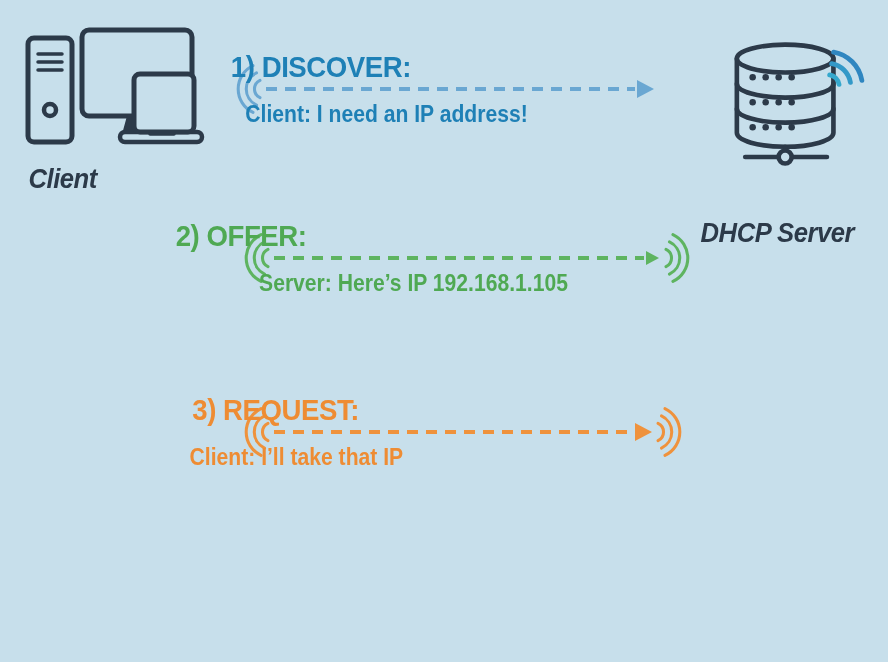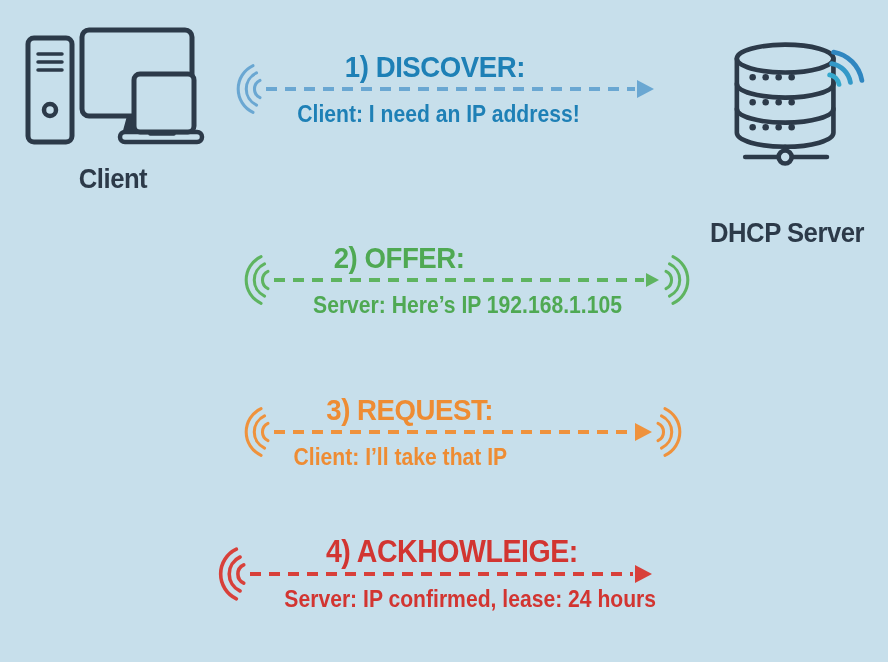--- a/index.html
+++ b/index.html
@@ -3,34 +3,34 @@
 <meta charset="utf-8">
 <style>
   html,body{margin:0;padding:0;}
   .canvas{
     position:relative;width:888px;height:662px;overflow:hidden;
     background:var(--bg,#c7dfeb);
     font-family:"Liberation Sans",sans-serif;font-weight:bold;
   }
   svg{display:block;overflow:visible;}
   
-  .endpoint{position:absolute;text-align:center;}
+  .endpoint{position:absolute;font-style:italic;}
   .endpoint-client{left:24px;top:30px;width:178px;}
   .endpoint-server{left:696px;top:4px;width:182px;}
   .endpoint-label{
     margin-top:10px;font-size:27px;color:var(--ink,#2c3a49);
     letter-spacing:-0.5px;transform:scaleX(.95);
   }
   .server-art{position:relative;height:168px;}
   .wifi{position:absolute;top:2px;right:6px;}
   .cylinder{margin:36px auto 0;}
   
-  .step{position:absolute;display:flex;flex-direction:column;align-items:center;}
+  .step{position:absolute;display:flex;flex-direction:column;align-items:flex-start;}
   .step1{left:230px;top:50px;width:424px;}
-  .step2{left:238px;top:219px;width:458px;margin-top:22px;}
+  .step2{left:238px;top:219px;width:458px;}
   .step3{left:238px;top:381px;width:450px;margin-top:12px;}
   .step4{left:212px;top:535px;width:440px;}
   .heading{
     font-size:30px;line-height:34px;color:var(--text);
     letter-spacing:-0.5px;white-space:nowrap;
   }
   .step4 .heading{font-size:31px;}
   .step1 .heading{transform:translateX(-7px) scaleX(.92);}
   .step2 .heading{transform:translateX(-68px) scaleX(.92);}
   .step3 .heading{transform:translateX(-53px) scaleX(.92);}
@@ -186,32 +186,14 @@
         <g fill="none" stroke-width="4.5" stroke-linecap="round">
           <path d="M44.1 50.7 A14 14 0 0 1 44.1 25.3"></path>
           <path d="M39 61.6 A26 26 0 0 1 39 14.4"></path>
           <path d="M33.9 72.4 A38 38 0 0 1 33.9 3.6"></path>
         </g>
       </svg>
     </div>
     <div class="message">Client: I’ll take that IP</div>
   </section>
 
-  <section class="step step4" style="--text: #d23531; --arrow: #d8403a;">
-    <div class="heading">4) ACKHOWLEIGE:</div>
-    <div class="arrow-row">
-      <svg class="signal left" viewBox="0 0 50 76">
-        <g fill="none" stroke-width="5" stroke-linecap="round">
-          <path d="M44.1 50.7 A14 14 0 0 1 44.1 25.3"></path>
-          <path d="M39 61.6 A26 26 0 0 1 39 14.4"></path>
-          <path d="M33.9 72.4 A38 38 0 0 1 33.9 3.6"></path>
-        </g>
-      </svg>
-      <svg class="dash">
-        <line x1="0" y1="10" x2="100%" y2="10" stroke-width="4" stroke-dasharray="11 8"></line>
-      </svg>
-      <div class="head"></div>
-
-    </div>
-    <div class="message">Server: IP confirmed, lease: 24 hours</div>
-  </section>
 
 </div>
 
 </body></html>

